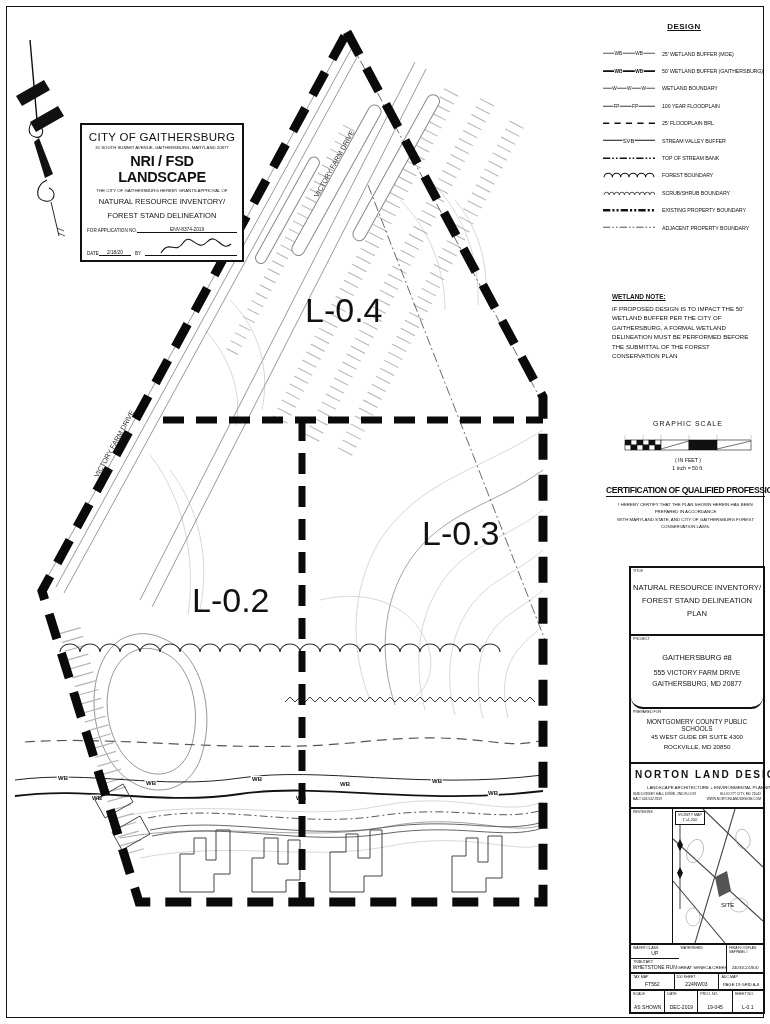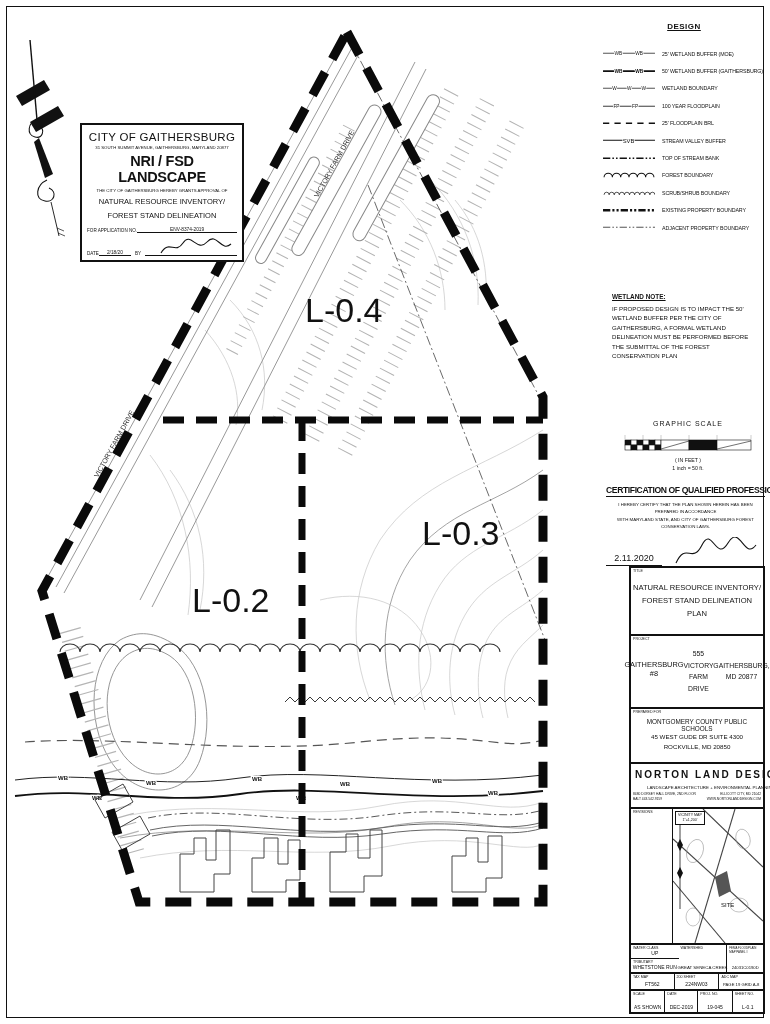--- a/index.html
+++ b/index.html
@@ -57,21 +57,21 @@
   .cert .sline{border-bottom:.9px solid #111;}
   .cert .names{font-size:4.1px;line-height:1.6;margin-top:2px;}
 
   
   .tblock{position:absolute;left:629px;top:566px;width:136px;height:448px;z-index:2;background:#fff;
           display:flex;flex-direction:column;border:2px solid #111;box-sizing:border-box;}
   .tb-sec{border-bottom:2px solid #111;position:relative;box-sizing:border-box;}
   .tb-lab{position:absolute;left:2px;top:1px;font-size:3.6px;}
   .tb-title{height:72px;display:flex;align-items:center;justify-content:center;text-align:center;}
   .tb-title .txt{font-size:7.6px;line-height:1.7;white-space:pre-line;}
-  .tb-project{height:76px;display:flex;align-items:center;justify-content:center;text-align:center;}
+  .tb-project{height:76px;display:flex;flex-direction:column;align-items:center;justify-content:center;text-align:center;border-radius:12px;}
   .tb-project .p1{font-size:7.4px;margin-bottom:5px;}
   .tb-project .p2,.tb-project .p3{font-size:6.8px;line-height:1.7;}
   .tb-prepared{height:58px;display:flex;flex-direction:column;align-items:center;justify-content:center;text-align:center;}
   .tb-prepared .p1{font-size:6.4px;}
   .tb-prepared .p2,.tb-prepared .p3{font-size:6.2px;line-height:1.6;}
   .tb-firm{height:48px;padding:3px 2px 2px;box-sizing:border-box;}
   .firm-top{display:flex;align-items:center;}
   .firm-name{font-size:10px;font-weight:bold;letter-spacing:2px;white-space:nowrap;margin-left:2px;}
   .firm-tag{font-size:4.4px;margin:2px 0 2px 14px;white-space:nowrap;}
   .firm-row{display:flex;justify-content:space-between;font-size:3.3px;line-height:1.5;}
@@ -382,37 +382,20 @@
       </g>
     </svg>
     <div class="infeet">( IN FEET )</div>
     <div class="ratio">1 inch = 50  ft.</div>
   </div>
 
   <div class="cert">
     <div class="t">CERTIFICATION OF QUALIFIED PROFESSIONAL</div>
     <div class="body">I HEREBY CERTIFY THAT THE PLAN SHOWN HEREIN HAS BEEN PREPARED IN ACCORDANCE
 WITH MARYLAND STATE, AND CITY OF GAITHERSBURG FOREST CONSERVATION LAWS.</div>
-    <div class="sigrow">
-      <div class="dcol">
-        <div class="dval">2.11.2020</div>
-        <div class="dlab">DATE</div>
-      </div>
-      <div class="scol">
-        <svg width="92" height="30" viewBox="0 0 92 30">
-          <path d="M6,26 C16,4 22,28 32,8 S46,26 58,6 S74,24 86,8" stroke="#111" stroke-width="1.1" fill="none"></path>
-        </svg>
-        <div class="sline"></div>
-        <div class="names">
-          <div>MICHAEL N. NORTON</div>
-          <div>MDNR / COMAR 08.19.06.01</div>
-          <div>QUALIFIED PROFESSIONAL</div>
-        </div>
-      </div>
-    </div>
   </div>
 
   <div class="tblock">
 
     <div class="tb-sec tb-title">
       <span class="tb-lab">TITLE</span>
       <div class="txt">NATURAL RESOURCE INVENTORY/
 FOREST STAND DELINEATION PLAN</div>
     </div>
 

